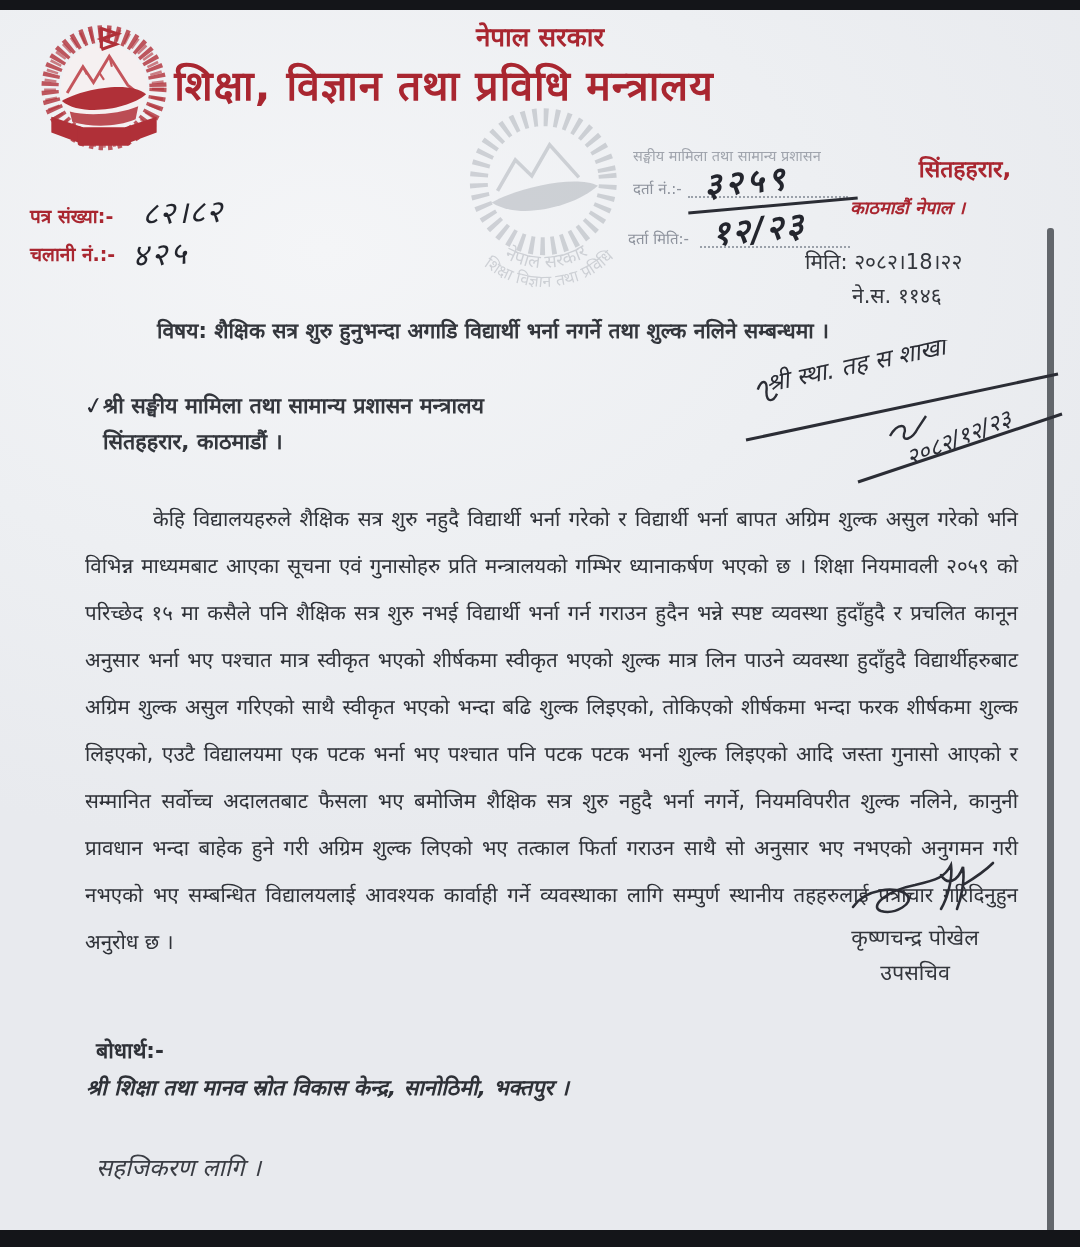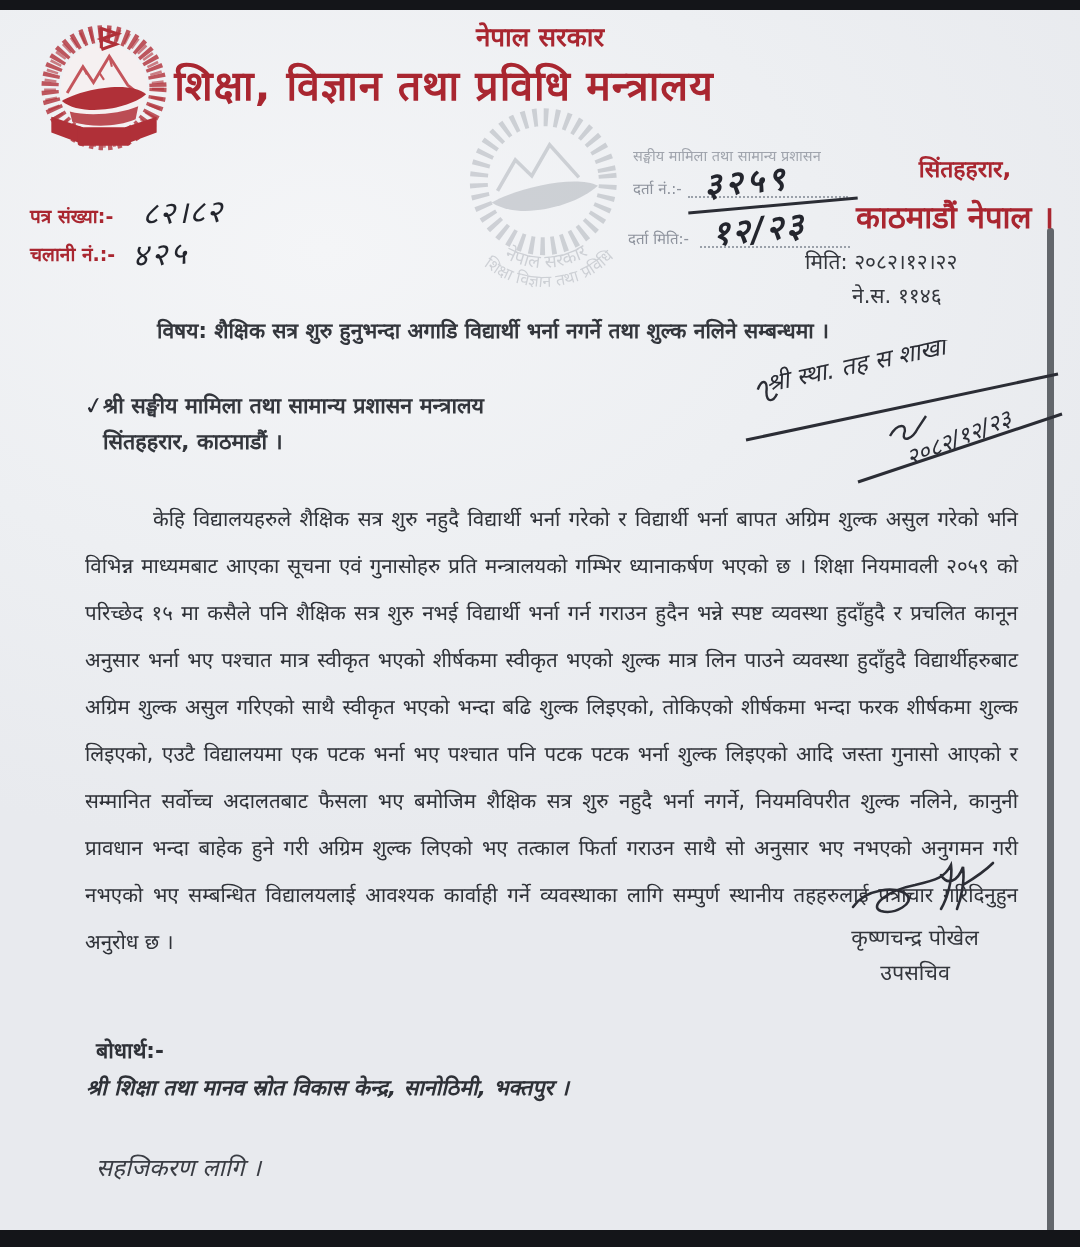--- a/index.html
+++ b/index.html
@@ -68,37 +68,37 @@
       </defs>
       <text font-size="10" fill="#7d838e"><textPath href="#arc1" startOffset="18%">नेपाल सरकार</textPath></text>
       <text font-size="9" fill="#7d838e"><textPath href="#arc2" startOffset="8%">शिक्षा विज्ञान तथा प्रविधि</textPath></text>
     </svg>
   </div>
 
   <div class="abs red bold" style="left:0;top:18px;width:1080px;text-align:center;font-size:26px;">नेपाल सरकार</div>
   <div class="abs red bold" style="left:0;top:56px;width:888px;text-align:center;font-size:41px;letter-spacing:1px;">शिक्षा, विज्ञान तथा प्रविधि मन्त्रालय</div>
 
   <div class="abs red bold" style="left:880px;top:152px;width:170px;text-align:center;font-size:23px;">सिंतहहरार,</div>
-  <div class="abs red bold" style="left:850px;top:195px;width:210px;text-align:center;font-size:31px;">काठमाडौं नेपाल ।</div>
+  <div class="abs red bold" style="left:850px;top:195px;width:210px;font-size:18px;font-style:italic;">काठमाडौं नेपाल ।</div>
 
   <div class="abs label-red" style="left:30px;top:203px;">पत्र संख्या:-</div>
   <div class="abs hw" style="left:142px;top:190px;font-size:31px;transform:rotate(-2deg);">८२।८२</div>
   <div class="abs label-red" style="left:30px;top:241px;">चलानी नं.:-</div>
   <div class="abs hw" style="left:132px;top:232px;font-size:31px;transform:rotate(-3deg);letter-spacing:3px;">४२५</div>
 
   <div class="abs stamp-grey" style="left:633px;top:145px;font-size:14.5px;opacity:0.8;">सङ्घीय मामिला तथा सामान्य प्रशासन</div>
   <div class="abs stamp-grey" style="left:633px;top:178px;font-size:15px;">दर्ता नं.:-</div>
   <div class="abs dotline" style="left:688px;top:196px;width:160px;"></div>
   <div class="abs hw" style="left:704px;top:158px;font-size:33px;font-weight:bold;transform:rotate(-5deg);letter-spacing:4px;">३२५९</div>
   <div class="abs" style="left:688px;top:204px;width:170px;height:3px;background:#2b2d35;transform:rotate(-5deg);"></div>
   <div class="abs stamp-grey" style="left:628px;top:228px;font-size:15px;">दर्ता मिति:-</div>
   <div class="abs dotline" style="left:700px;top:246px;width:150px;"></div>
   <div class="abs hw" style="left:712px;top:205px;font-size:34px;font-weight:bold;transform:rotate(-6deg);letter-spacing:2px;">१२/२३</div>
 
-  <div class="abs" style="left:805px;top:247px;font-size:21px;color:#33363c;">मिति: २०८२।१२।२२</div>
+  <div class="abs" style="left:805px;top:247px;font-size:21px;color:#33363c;">मिति: २०८२।18।२२</div>
   <div class="abs" style="left:852px;top:281px;font-size:21px;color:#33363c;">ने.स. ११४६</div>
 
   <div class="abs subject" style="left:157px;top:316px;width:780px;">विषय: शैक्षिक सत्र शुरु हुनुभन्दा अगाडि विद्यार्थी भर्ना नगर्ने तथा शुल्क नलिने सम्बन्धमा ।</div>
 
   <div class="abs" style="left:740px;top:340px;width:330px;height:150px;">
     <svg viewBox="0 0 330 150" width="330" height="150">
       <text x="28" y="52" font-size="24" font-style="italic" fill="#2b2d35" transform="rotate(-12 28 52)">श्री स्था. तह स शाखा</text>
       <path d="M18 48 C24 38 30 40 26 52 C24 62 30 64 36 56" stroke="#2b2d35" stroke-width="2.4" fill="none" transform="rotate(-12 26 50)"></path>
       <line x1="6" y1="100" x2="318" y2="34" stroke="#2b2d35" stroke-width="3"></line>
       <path d="M150 96 C158 82 168 84 164 94 C162 102 172 100 178 88 L186 76" stroke="#2b2d35" stroke-width="2.4" fill="none"></path>

